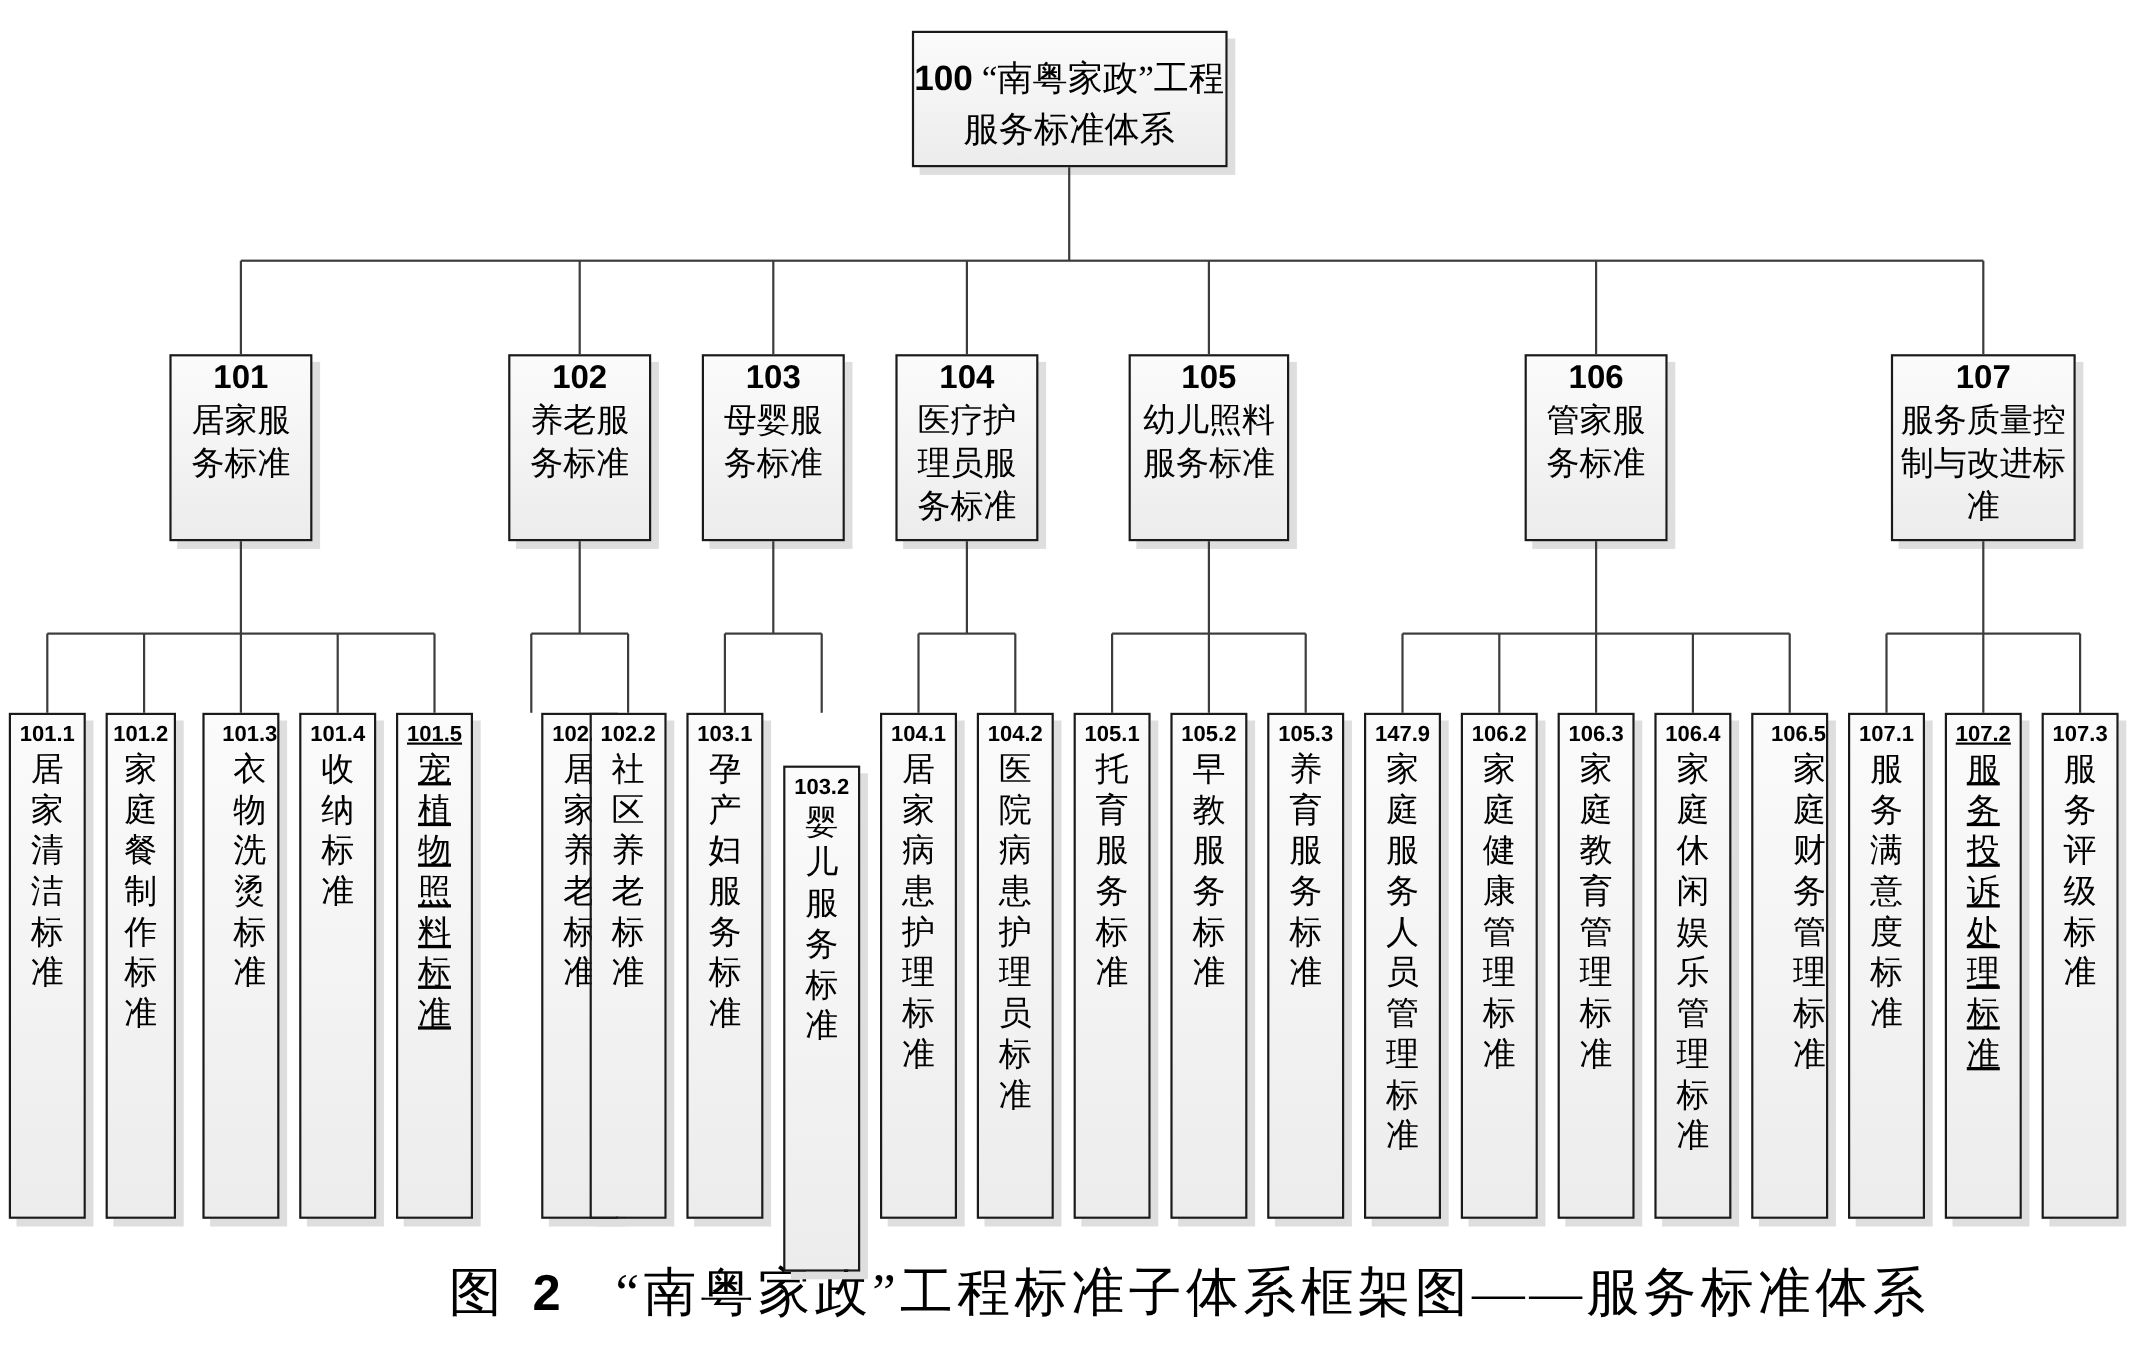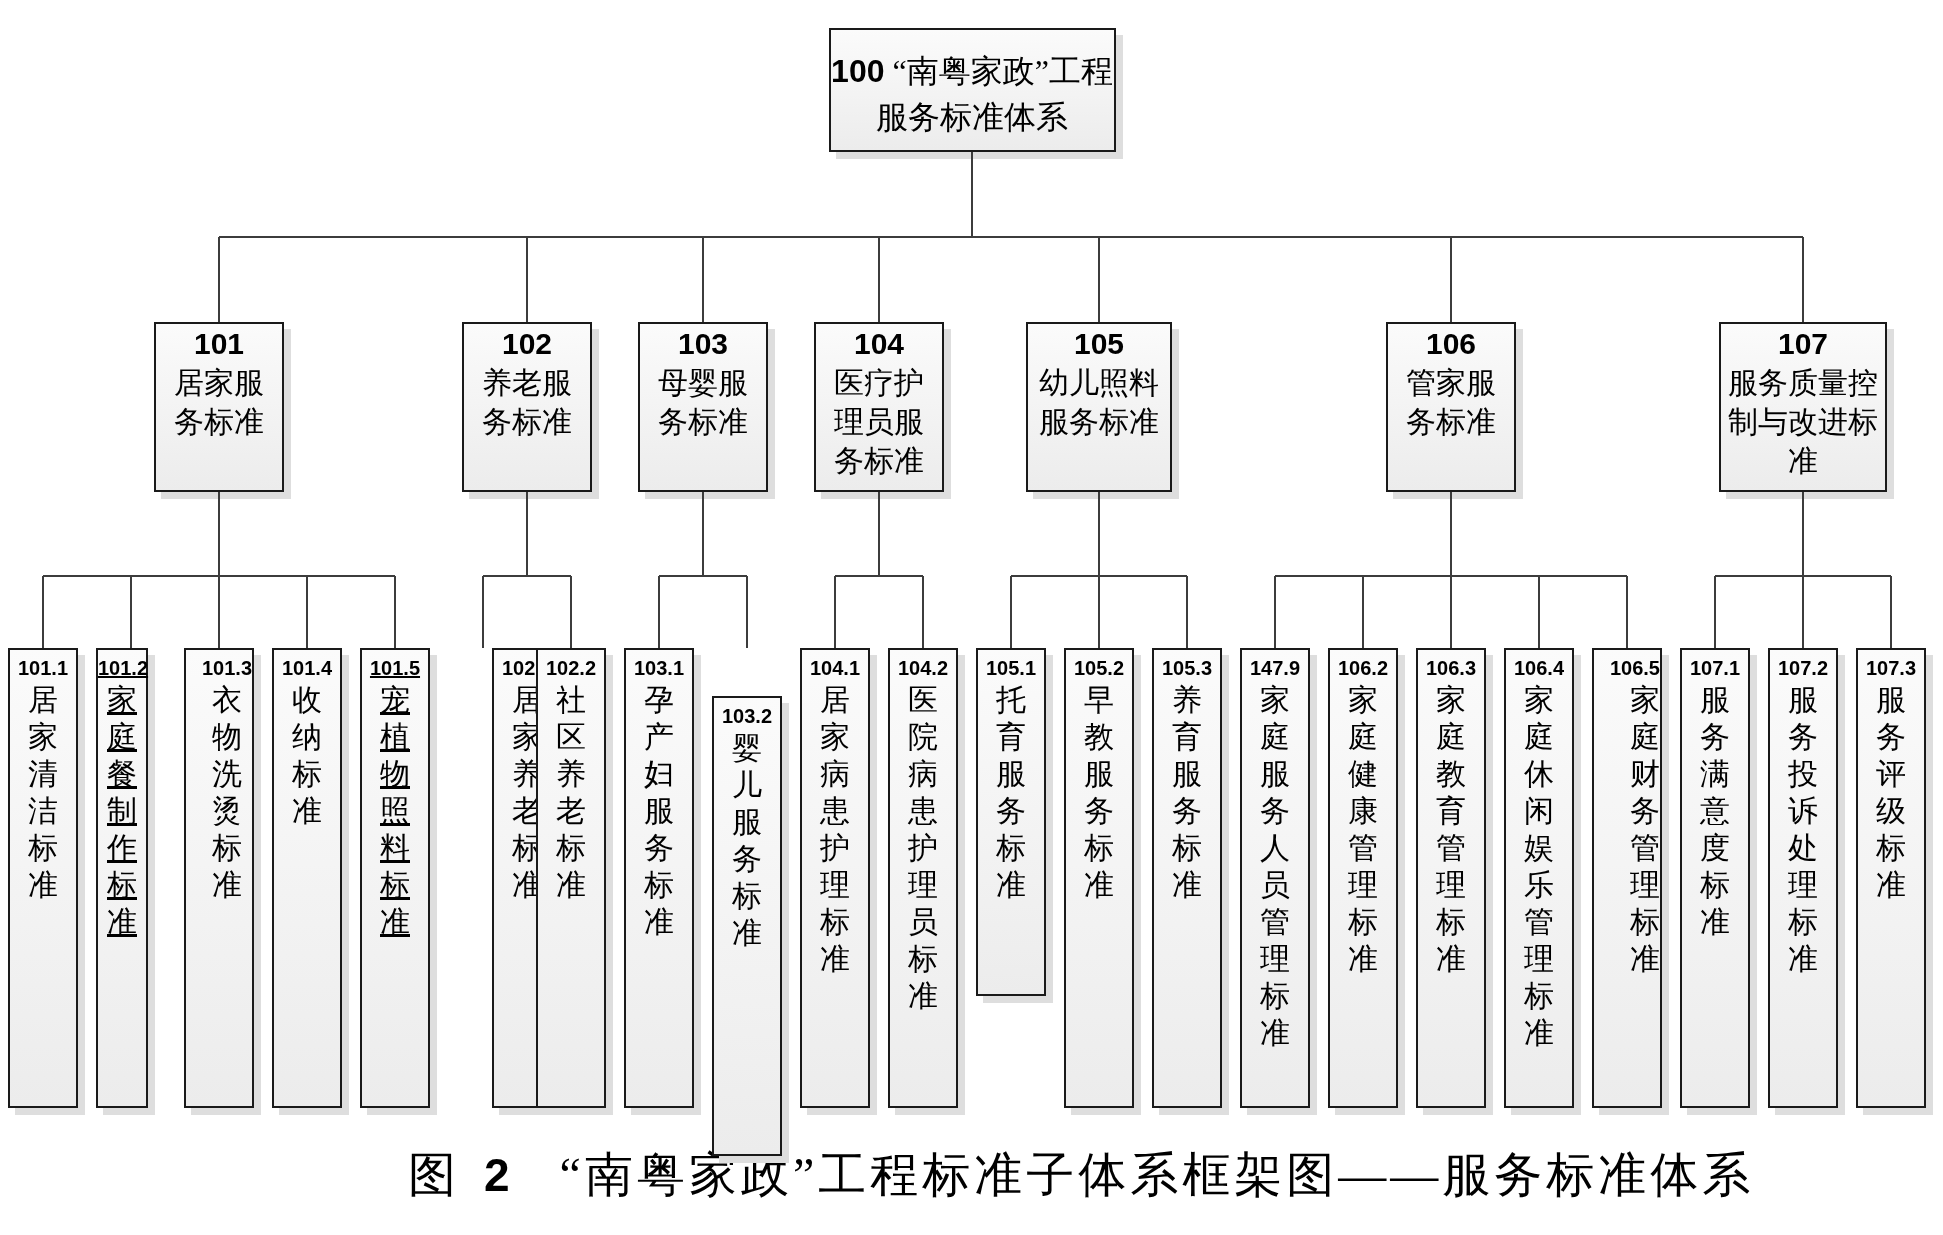--- a/index.html
+++ b/index.html
@@ -71,21 +71,21 @@
     <div class="node leaf-node" style="left: 8px; top: 648px; width: 70px; height: 460px;">
       <span class="num">101.1</span>
       <div class="leaf-chars">居
 家
 清
 洁
 标
 准</div>
     </div>
     <div class="vline" style="left: 42px; top: 576px; height: 72px;"></div>
-    <div class="node leaf-node" style="left: 96px; top: 648px; width: 52px; height: 460px; text-decoration: underline;">
+    <div class="node leaf-node" style="left: 96px; top: 648px; width: 64px; height: 460px;">
       <span class="num">101.2</span>
       <div class="leaf-chars">家
 庭
 餐
 制
 作
 标
 准</div>
     </div>
     <div class="vline" style="left: 130px; top: 576px; height: 72px;"></div>
@@ -210,21 +210,21 @@
     <div class="vline" style="left: 922px; top: 576px; height: 72px;"></div>
     <div class="node grp-node" style="left: 814px; top: 322px; width: 130px; height: 170px;">
       <div class="num">104</div>
       <div>医疗护</div>
       <div>理员服</div>
       <div>务标准</div>
     </div>
     <div class="vline" style="left: 878px; top: 237px; height: 85px;"></div>
     <div class="vline" style="left: 878px; top: 492px; height: 84px;"></div>
     <div class="hline" style="left: 835px; top: 575px; width: 88px;"></div>
-    <div class="node leaf-node" style="left: 976px; top: 648px; width: 70px; height: 348px;">
+    <div class="node leaf-node" style="left: 976px; top: 648px; width: 70px; height: 460px;">
       <span class="num">105.1</span>
       <div class="leaf-chars">托
 育
 服
 务
 标
 准</div>
     </div>
     <div class="vline" style="left: 1010px; top: 576px; height: 72px;"></div>
     <div class="node leaf-node" style="left: 1064px; top: 648px; width: 70px; height: 460px;">
@@ -331,21 +331,21 @@
       <span class="num">107.1</span>
       <div class="leaf-chars">服
 务
 满
 意
 度
 标
 准</div>
     </div>
     <div class="vline" style="left: 1714px; top: 576px; height: 72px;"></div>
-    <div class="node leaf-node" style="left: 1768px; top: 648px; width: 70px; height: 460px;">
+    <div class="node leaf-node" style="left: 1768px; top: 648px; width: 70px; height: 460px; text-decoration: underline;">
       <span class="num">107.2</span>
       <div class="leaf-chars">服
 务
 投
 诉
 处
 理
 标
 准</div>
     </div>

